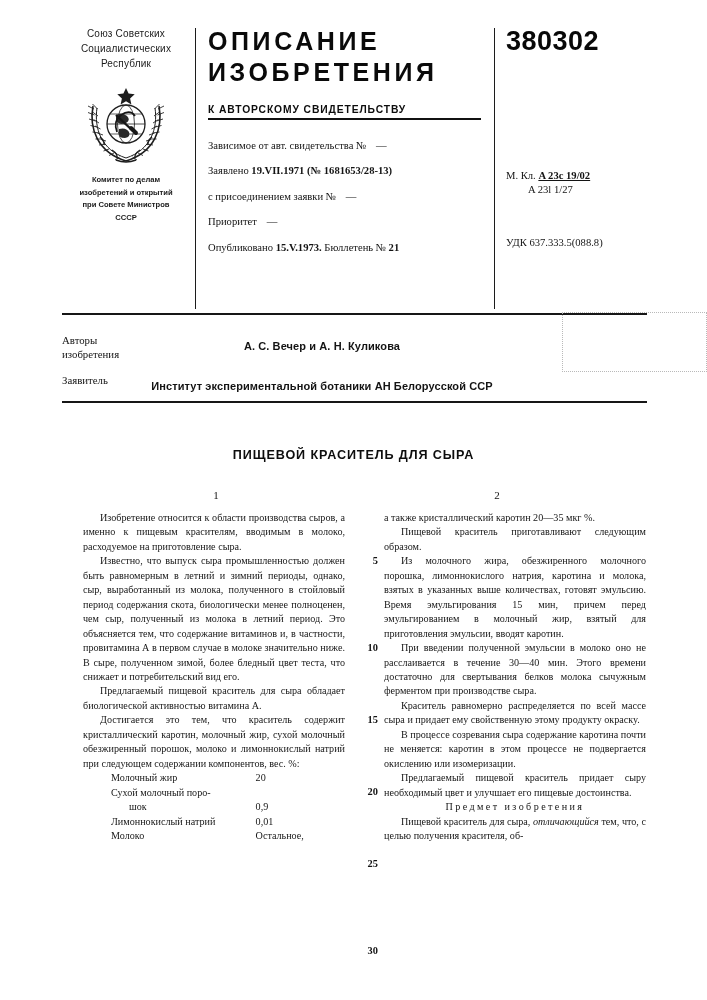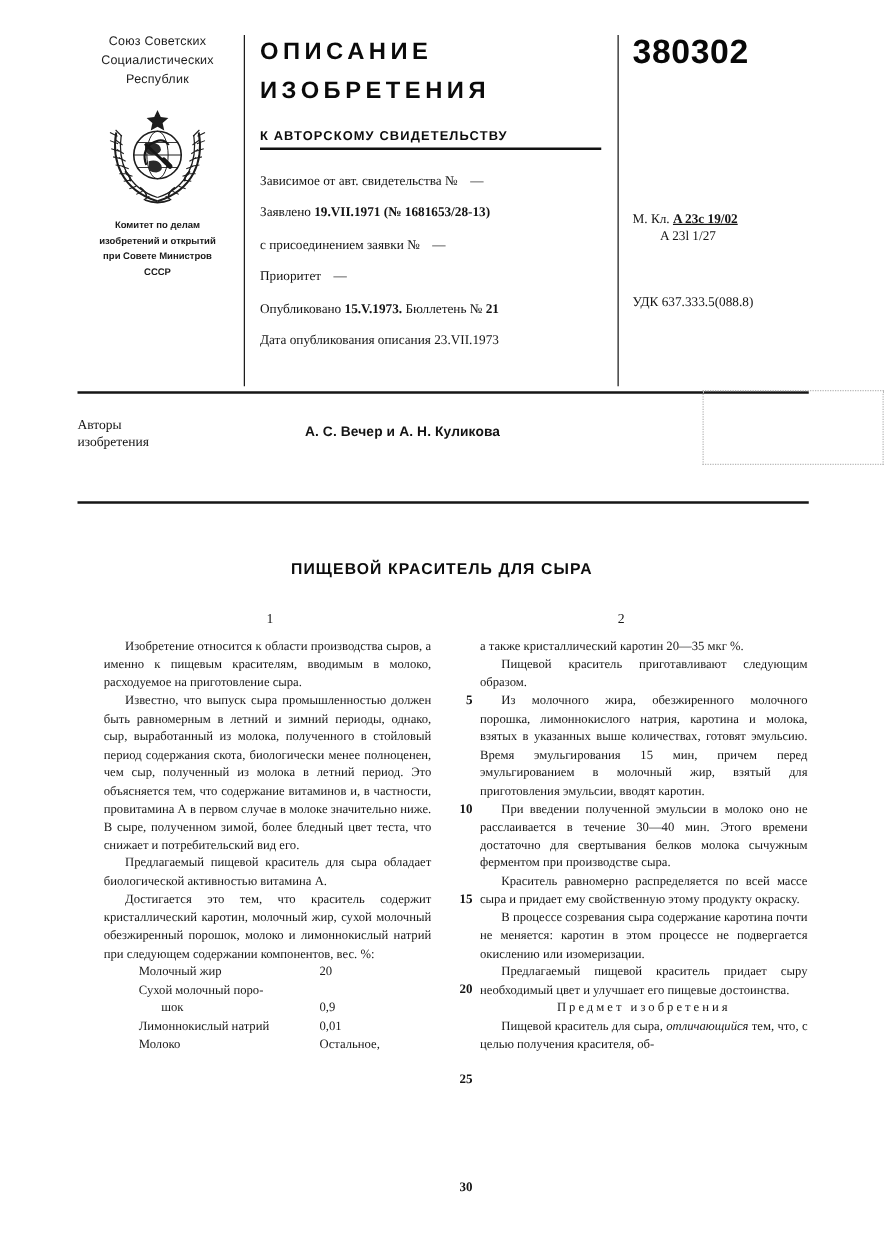--- a/index.html
+++ b/index.html
@@ -73,21 +73,21 @@
 
   .mast-center {
     position: absolute;
     left: 146px;
     top: 0;
     width: 280px;
   }
   .big-title {
     font-family: "Liberation Sans", "DejaVu Sans", sans-serif;
     font-weight: bold;
-    font-size: 19px;
+    font-size: 25px;
     letter-spacing: 3.6px;
     line-height: 31px;
     color: #0a0a0a;
   }
   .sub-title {
     font-family: "Liberation Sans", "DejaVu Sans", sans-serif;
     font-weight: bold;
     font-size: 10.3px;
     letter-spacing: .9px;
     margin-top: 16px;
@@ -380,24 +380,20 @@
         </div>
         <div class="row">
           <span>Приоритет</span><span class="dash">—</span>
         </div>
         <div class="row">
           <span>Опубликовано</span>
           <b>15.V.1973.</b>
           <span>Бюллетень №</span>
           <b>21</b>
         </div>
-        <div class="row">
-          <span>Дата опубликования описания</span>
-          <span>23.VII.1973</span>
-        </div>
       </div>
     </div>
 
     <div class="mast-right">
       <div class="patno">380302</div>
       <div class="mkl">
         <div class="ln1">
           <span>М. Кл.</span>
           <b>A 23c 19/02</b>
         </div>
@@ -413,20 +409,24 @@
   <div class="hr-thick" style="top:313px"></div>
 
   <div class="authors">
     <div class="auth-row">
       <div class="auth-label">
         <div>Авторы</div>
         <div>изобретения</div>
       </div>
       <div class="auth-val centered">А. С. Вечер и А. Н. Куликова</div>
       <div class="stamp-box"></div>
+    </div>
+    <div class="auth-row" style="margin-top:12px">
+      <div class="auth-label">Заявитель</div>
+      <div class="auth-val centered">Институт экспериментальной ботаники АН Белорусской ССР</div>
     </div>
   </div>
 
   <div class="hr-thick" style="top:401px"></div>
 
   <div class="doc-title">ПИЩЕВОЙ КРАСИТЕЛЬ ДЛЯ СЫРА</div>
 
   <div class="colnum c1">1</div>
   <div class="colnum c2">2</div>
 

